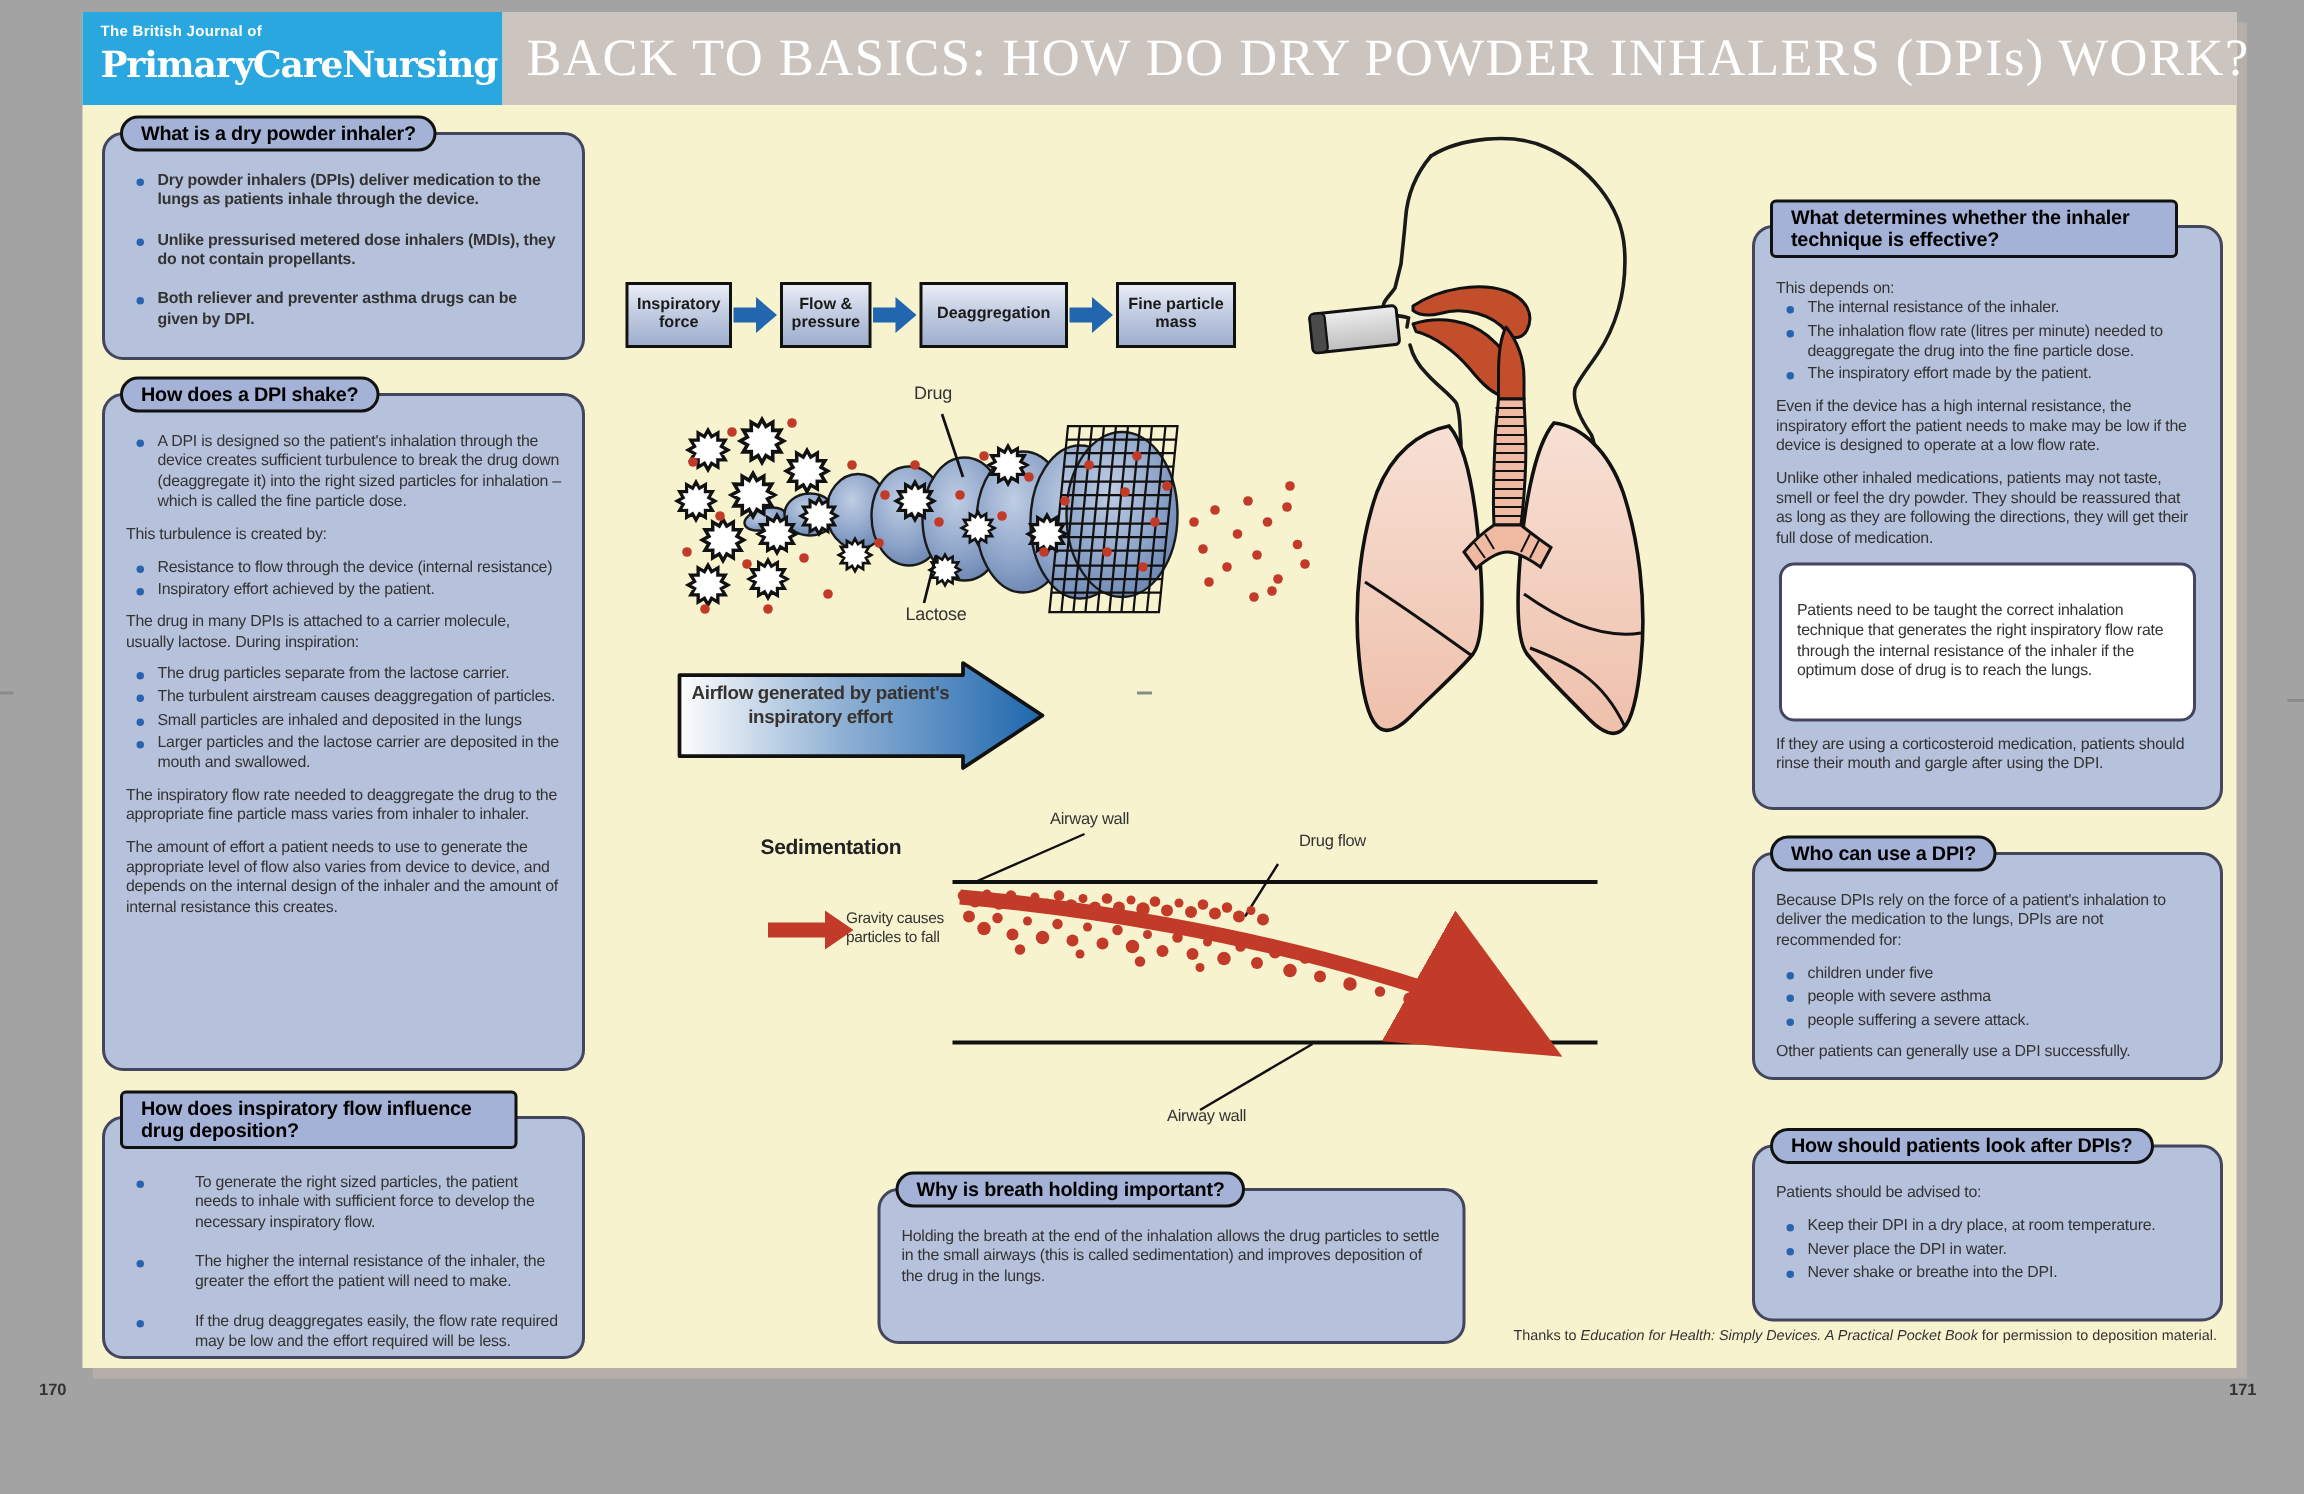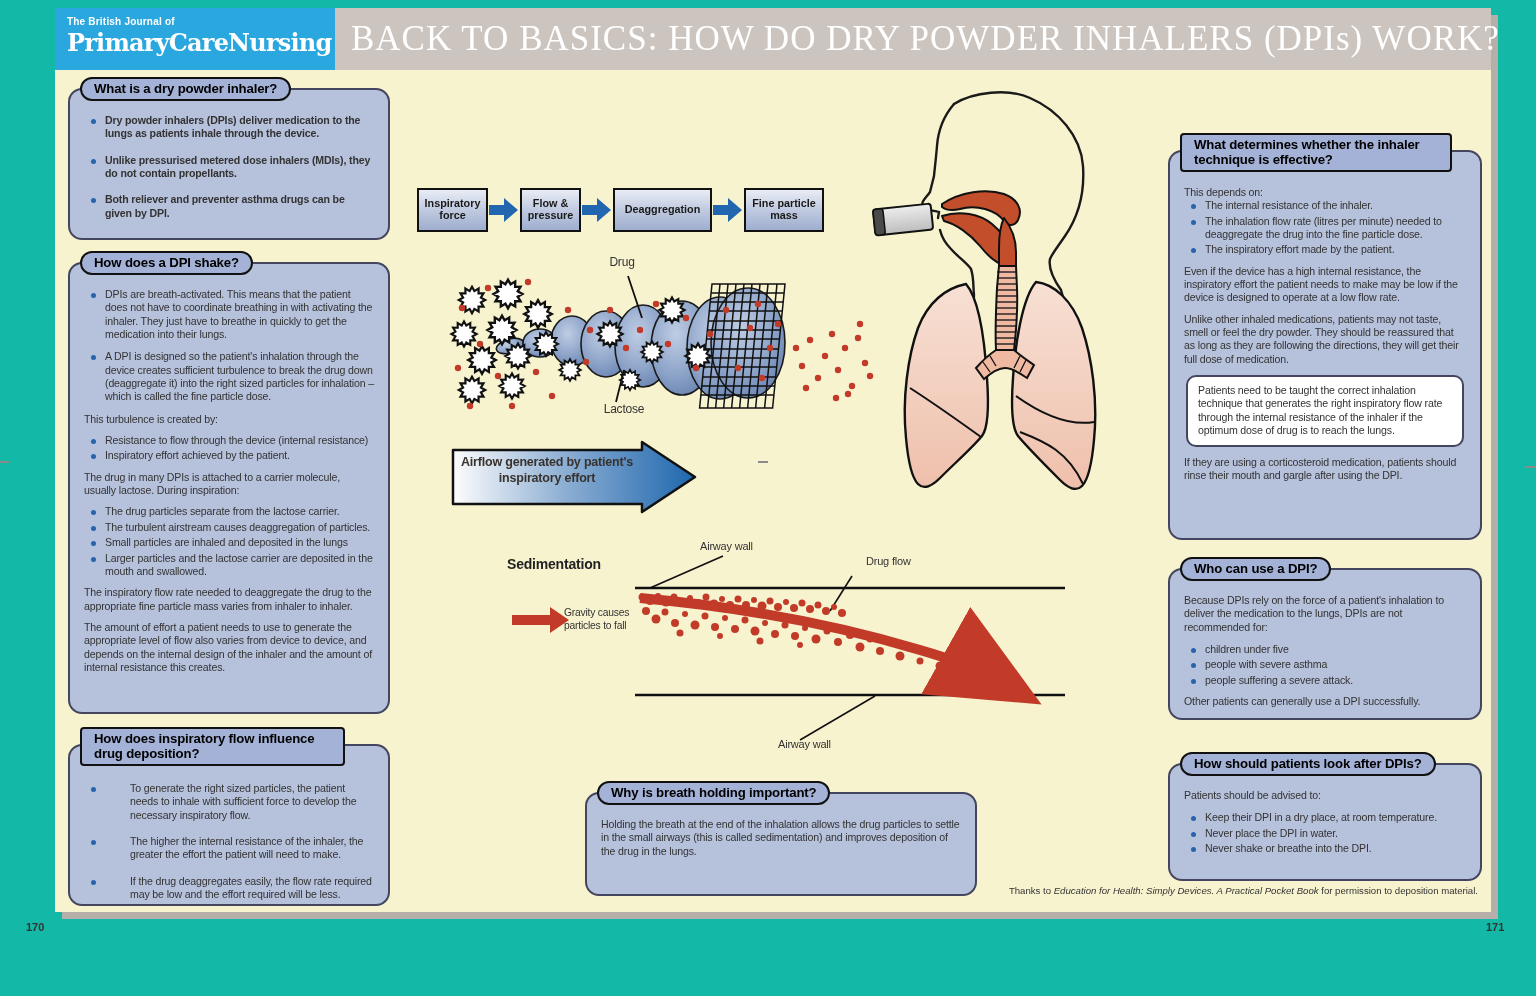--- a/index.html
+++ b/index.html
@@ -1,17 +1,17 @@
 <!DOCTYPE html>
 <html><head>
 <meta charset="utf-8">
 <style>
   * { margin:0; padding:0; box-sizing:border-box; }
   html,body { width:1536px; height:996px; background:#ffffff; font-family:"Liberation Sans", sans-serif; }
-  #canvas { position:relative; width:1536px; height:996px; background:#14b8a6; overflow:hidden; }
+  #canvas { position:relative; width:1536px; height:996px; background:#a3a3a3; overflow:hidden; }
 
   
   .page { position:absolute; left:55px; top:8px; width:1436px; height:904px;
           background:#F8F3CF; box-shadow:7px 7px 0 0 #b6afa9; }
 
   
   .logo-block { position:absolute; left:0; top:0; width:280px; height:62px; background:#2AA7DF; color:#fff; padding:8px 0 0 12px; }
   .logo-small { font-size:10px; font-weight:bold; letter-spacing:0.2px; }
   .logo-name  { font-family:"DejaVu Serif", serif; font-weight:bold; font-size:24px; letter-spacing:-0.8px; margin-top:1px; }
   .title-band { position:absolute; left:280px; top:0; width:1156px; height:62px; background:#CCC4BE; display:flex; align-items:center; }
@@ -23,21 +23,21 @@
   .pill { position:absolute; top:-13px; left:10px; background:#A3B2D6; border:2.5px solid #111;
           border-radius:16px; padding:2px 12px 3px 12px; font-weight:bold; font-size:13.2px; color:#000;
           line-height:1.15; white-space:nowrap; }
   .pill.two-line { white-space:normal; top:-19px; border-radius:4px; }
   .para { margin:8px 0; }
   .bul { display:flex; margin:0 0 9px 0; }
   .bul.tight { margin-bottom:2px; }
   .bul .dot { flex:none; width:5px; height:5px; border-radius:50%; background:#2763AE; margin:5px 9px 0 7px; }
   .panel-what-is .bul { font-weight:bold; margin-bottom:13px; }
   .panel-insp .bul { margin-bottom:13px;gap:25px; }
-  .callout { background:#fff; border:2px solid #44455F; border-radius:10px; padding:7px 10px; margin:9px 2px; }
+  .callout { background:#fff; border:2px solid #44455F; border-radius:10px; padding:24px 10px; margin:9px 2px; }
 
   
   .flow-row { position:absolute; left:417px; top:188px; display:flex; align-items:center; }
   .flow-box { height:44px; background:linear-gradient(180deg,#E9EDF5 0%,#C3CDE2 45%,#9FAECE 100%);
               border:2.5px solid #111; display:flex; align-items:center; justify-content:center; text-align:center;
               font-weight:bold; font-size:10.8px; color:#1a1a1a; line-height:1.1; padding:2px; }
   .flow-arrow { margin:0 1px; }
 
   
   .lbl { position:absolute; color:#333; font-size:11px; letter-spacing:-0.2px; }
@@ -79,24 +79,20 @@
           <span>Unlike pressurised metered dose inhalers (MDIs), they do not contain propellants.</span>
         </div>
       <div class="bul">
           <span class="dot"></span>
           <span>Both reliever and preventer asthma drugs can be given by DPI.</span>
         </div>
     </div>
 
     <div class="panel" style="left:13px; top:254px; width:322px; height:452px;">
       <div class="pill">How does a DPI shake?</div>
-      <div class="bul">
-          <span class="dot"></span>
-          <span>DPIs are breath-activated. This means that the patient does not have to coordinate breathing in with activating the inhaler. They just have to breathe in quickly to get the medication into their lungs.</span>
-        </div>
       <div class="bul">
           <span class="dot"></span>
           <span>A DPI is designed so the patient's inhalation through the device creates sufficient turbulence to break the drug down (deaggregate it) into the right sized particles for inhalation – which is called the fine particle dose.</span>
         </div>
       <div class="para">This turbulence is created by:</div>
       <div class="bul tight">
           <span class="dot"></span>
           <span>Resistance to flow through the device (internal resistance)</span>
         </div>
       <div class="bul tight">

